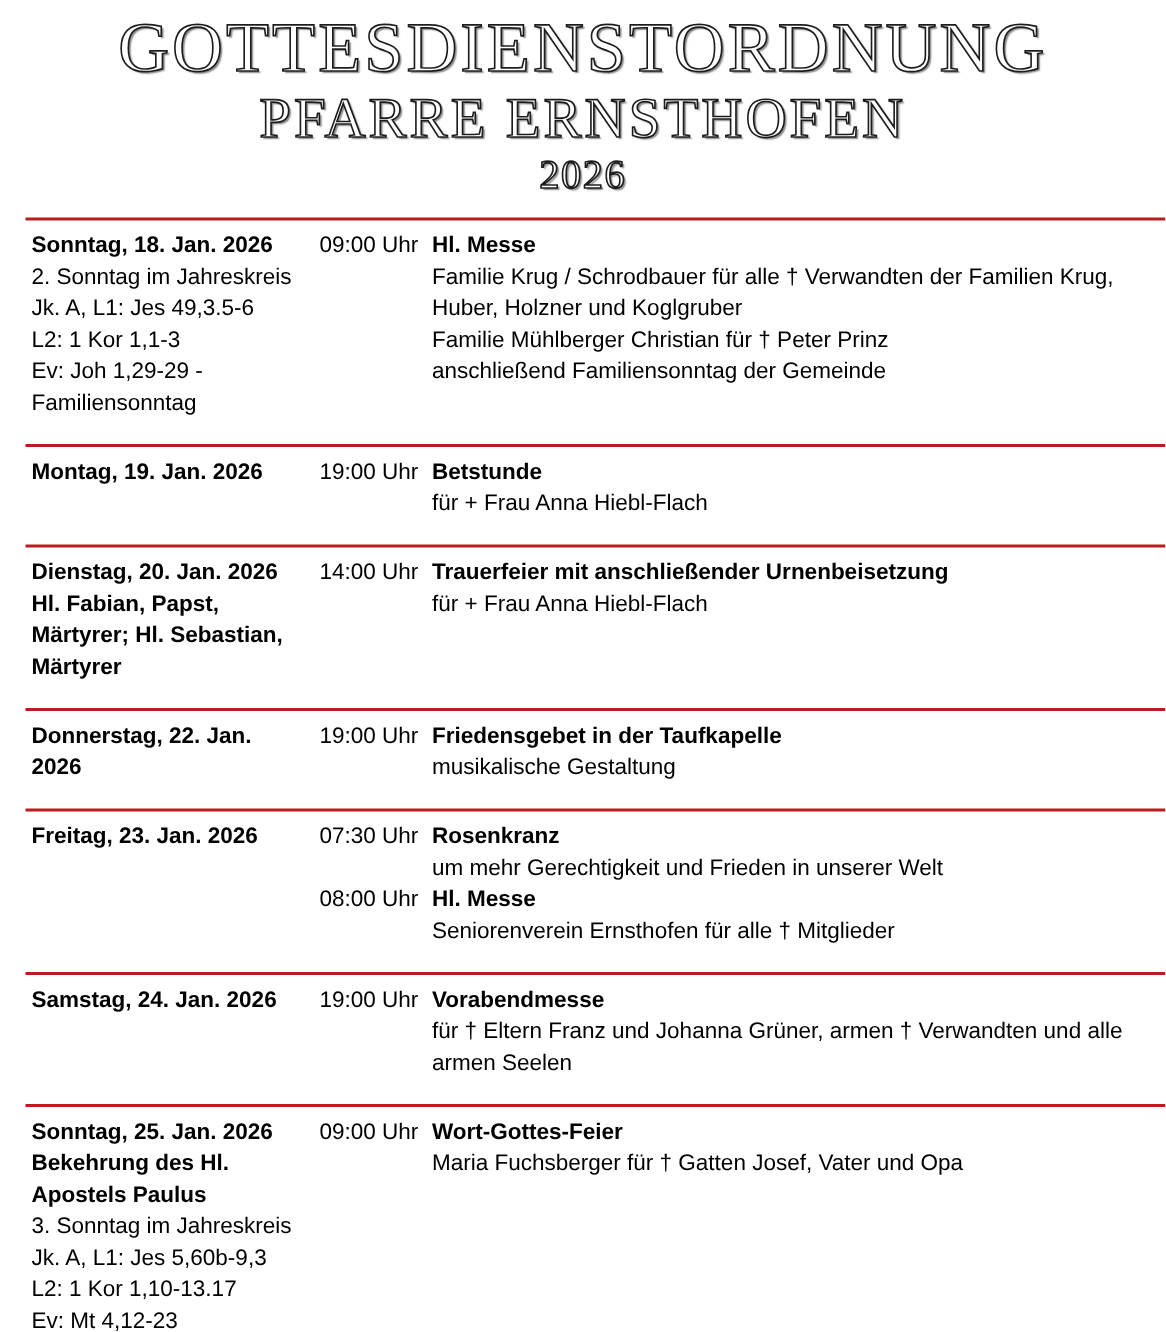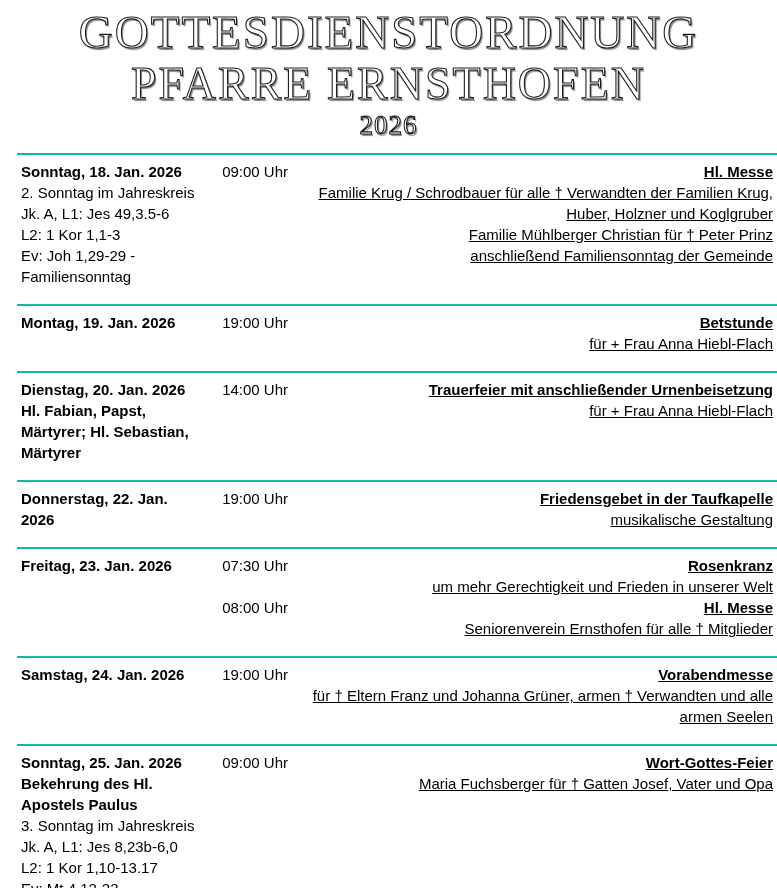--- a/index.html
+++ b/index.html
@@ -18,50 +18,50 @@
   .engraved {
     font-family: "Liberation Serif", serif;
     font-weight: normal;
     text-transform: uppercase;
     color: #ffffff;
     -webkit-text-stroke: 1.1px #1c1c1c;
     text-shadow: 1.5px 1.5px 1px rgba(40,40,40,0.55);
     line-height: 1.05;
   }
   .title    { font-size: 47px; letter-spacing: 2px;   margin-top: 2px; }
-  .subtitle { font-size: 46px; letter-spacing: 2px;   margin-top: 3px; }
+  .subtitle { font-size: 38px; letter-spacing: 2px;   margin-top: 3px; }
   .year     { font-size: 27px; letter-spacing: 1px;   margin-top: 2px; }
 
   
   .schedule {
     margin: 14px 0 0 17px;   
     border-bottom: 2px solid #000;
     font-size: 15px;
     line-height: 21px;
   }
   .row {
     display: flex;
-    border-top: 2px solid #14b8a6;
+    border-top: 2px solid #b91c1c;
     padding: 6px 0 17px 0;
   }
   .row:last-child { padding-bottom: 2px; }
   .date-cell {
     width: 196px;
     flex: 0 0 196px;
     padding-left: 4px;
     padding-right: 8px;
   }
   .entries { flex: 1 1 auto; }
-  .entry { display: flex; text-align: right; }
+  .entry { display: flex; }
   .time-cell {
     width: 75px;
     flex: 0 0 75px;
     white-space: nowrap;
   }
-  .entry-content { flex: 1 1 auto; padding-right: 4px; text-decoration: underline; }
+  .entry-content { flex: 1 1 auto; padding-right: 4px; }
   .b { font-weight: bold; }
 </style>
 </head>
 <body>
 
 <div class="page">
   <div class="header">
     <div class="engraved title">Gottesdienstordnung</div>
     <div class="engraved subtitle">Pfarre Ernsthofen</div>
     <div class="engraved year">2026</div>
@@ -164,21 +164,21 @@
               <div>für † Eltern Franz und Johanna Grüner, armen † Verwandten und alle armen Seelen</div>
             </div>
           </div>
         </div>
       </div>
       <div class="row">
         <div class="date-cell">
           <div class="b">Sonntag, 25. Jan. 2026</div>
           <div class="b">Bekehrung des Hl. Apostels Paulus</div>
           <div>3. Sonntag im Jahreskreis</div>
-          <div>Jk. A, L1: Jes 8,23b-6,0</div>
+          <div>Jk. A, L1: Jes 5,60b-9,3</div>
           <div>L2: 1 Kor 1,10-13.17</div>
           <div>Ev: Mt 4,12-23</div>
         </div>
         <div class="entries">
           <div class="entry">
             <div class="time-cell">09:00 Uhr</div>
             <div class="entry-content">
               <div class="b">Wort-Gottes-Feier</div>
               <div>Maria Fuchsberger für † Gatten Josef, Vater und Opa</div>
             </div>

